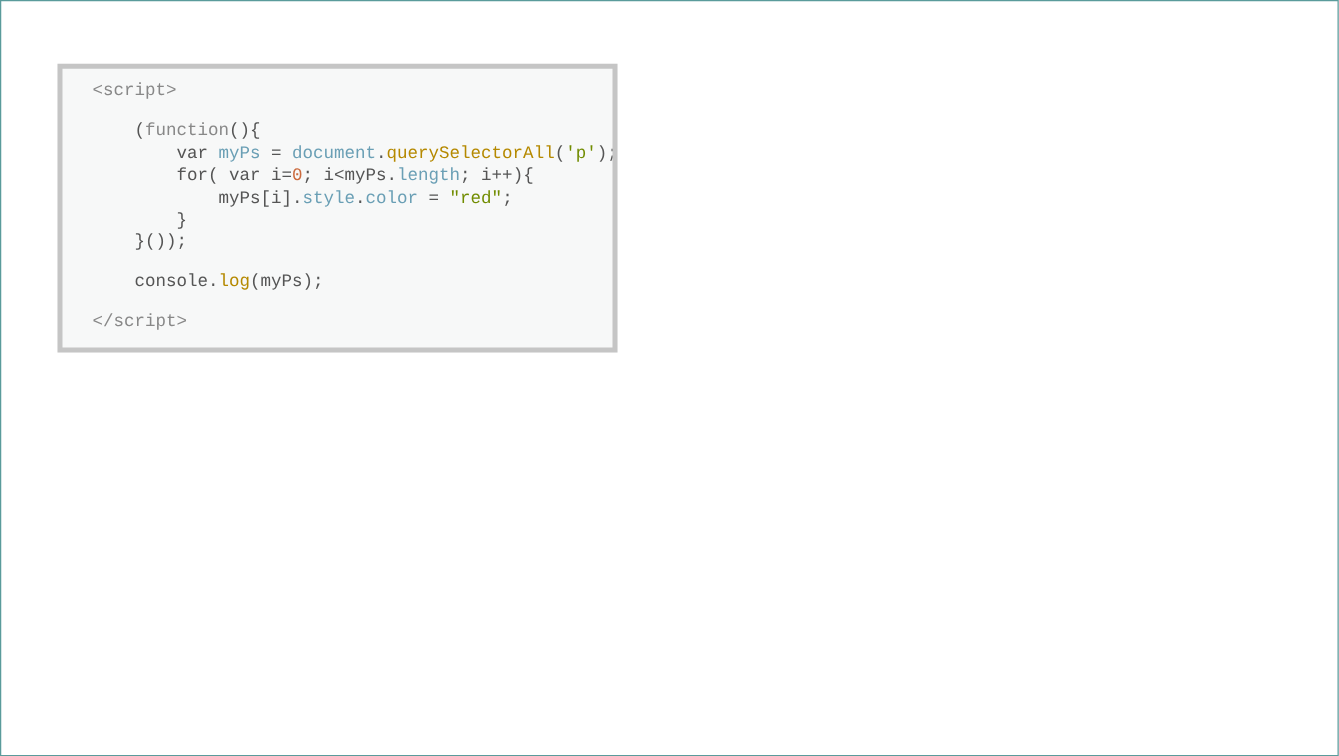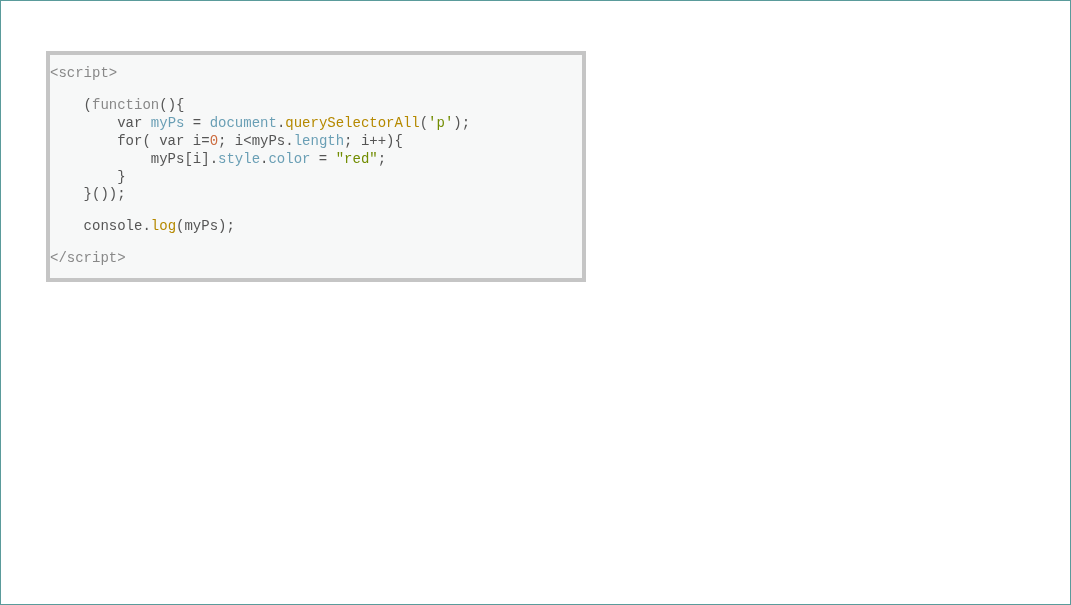--- a/index.html
+++ b/index.html
@@ -35,24 +35,24 @@
     }
     .body-text {
       flex: 0 0 440px;
       font-size: 22px;
       line-height: 1.35;
       color: #222;
       font-weight: 400;
     }
     .code-block {
       flex: 0 0 auto;
-      width: 540px;
+      width: 448px;
       border: 4px solid #c5c5c5;
       background: #f7f8f8;
-      padding: 10px 0;
+      padding: 10px 24px;
       font-family: "Menlo", "Consolas", "Courier New", monospace;
       font-size: 14px;
       line-height: 1.28;
       color: #555;
       white-space: pre;
       overflow: hidden;
     }
     .tok-tag { color: #888888; }
     .tok-keyword { color: #888888; }
     .tok-var { color: #6a9fb5; }

